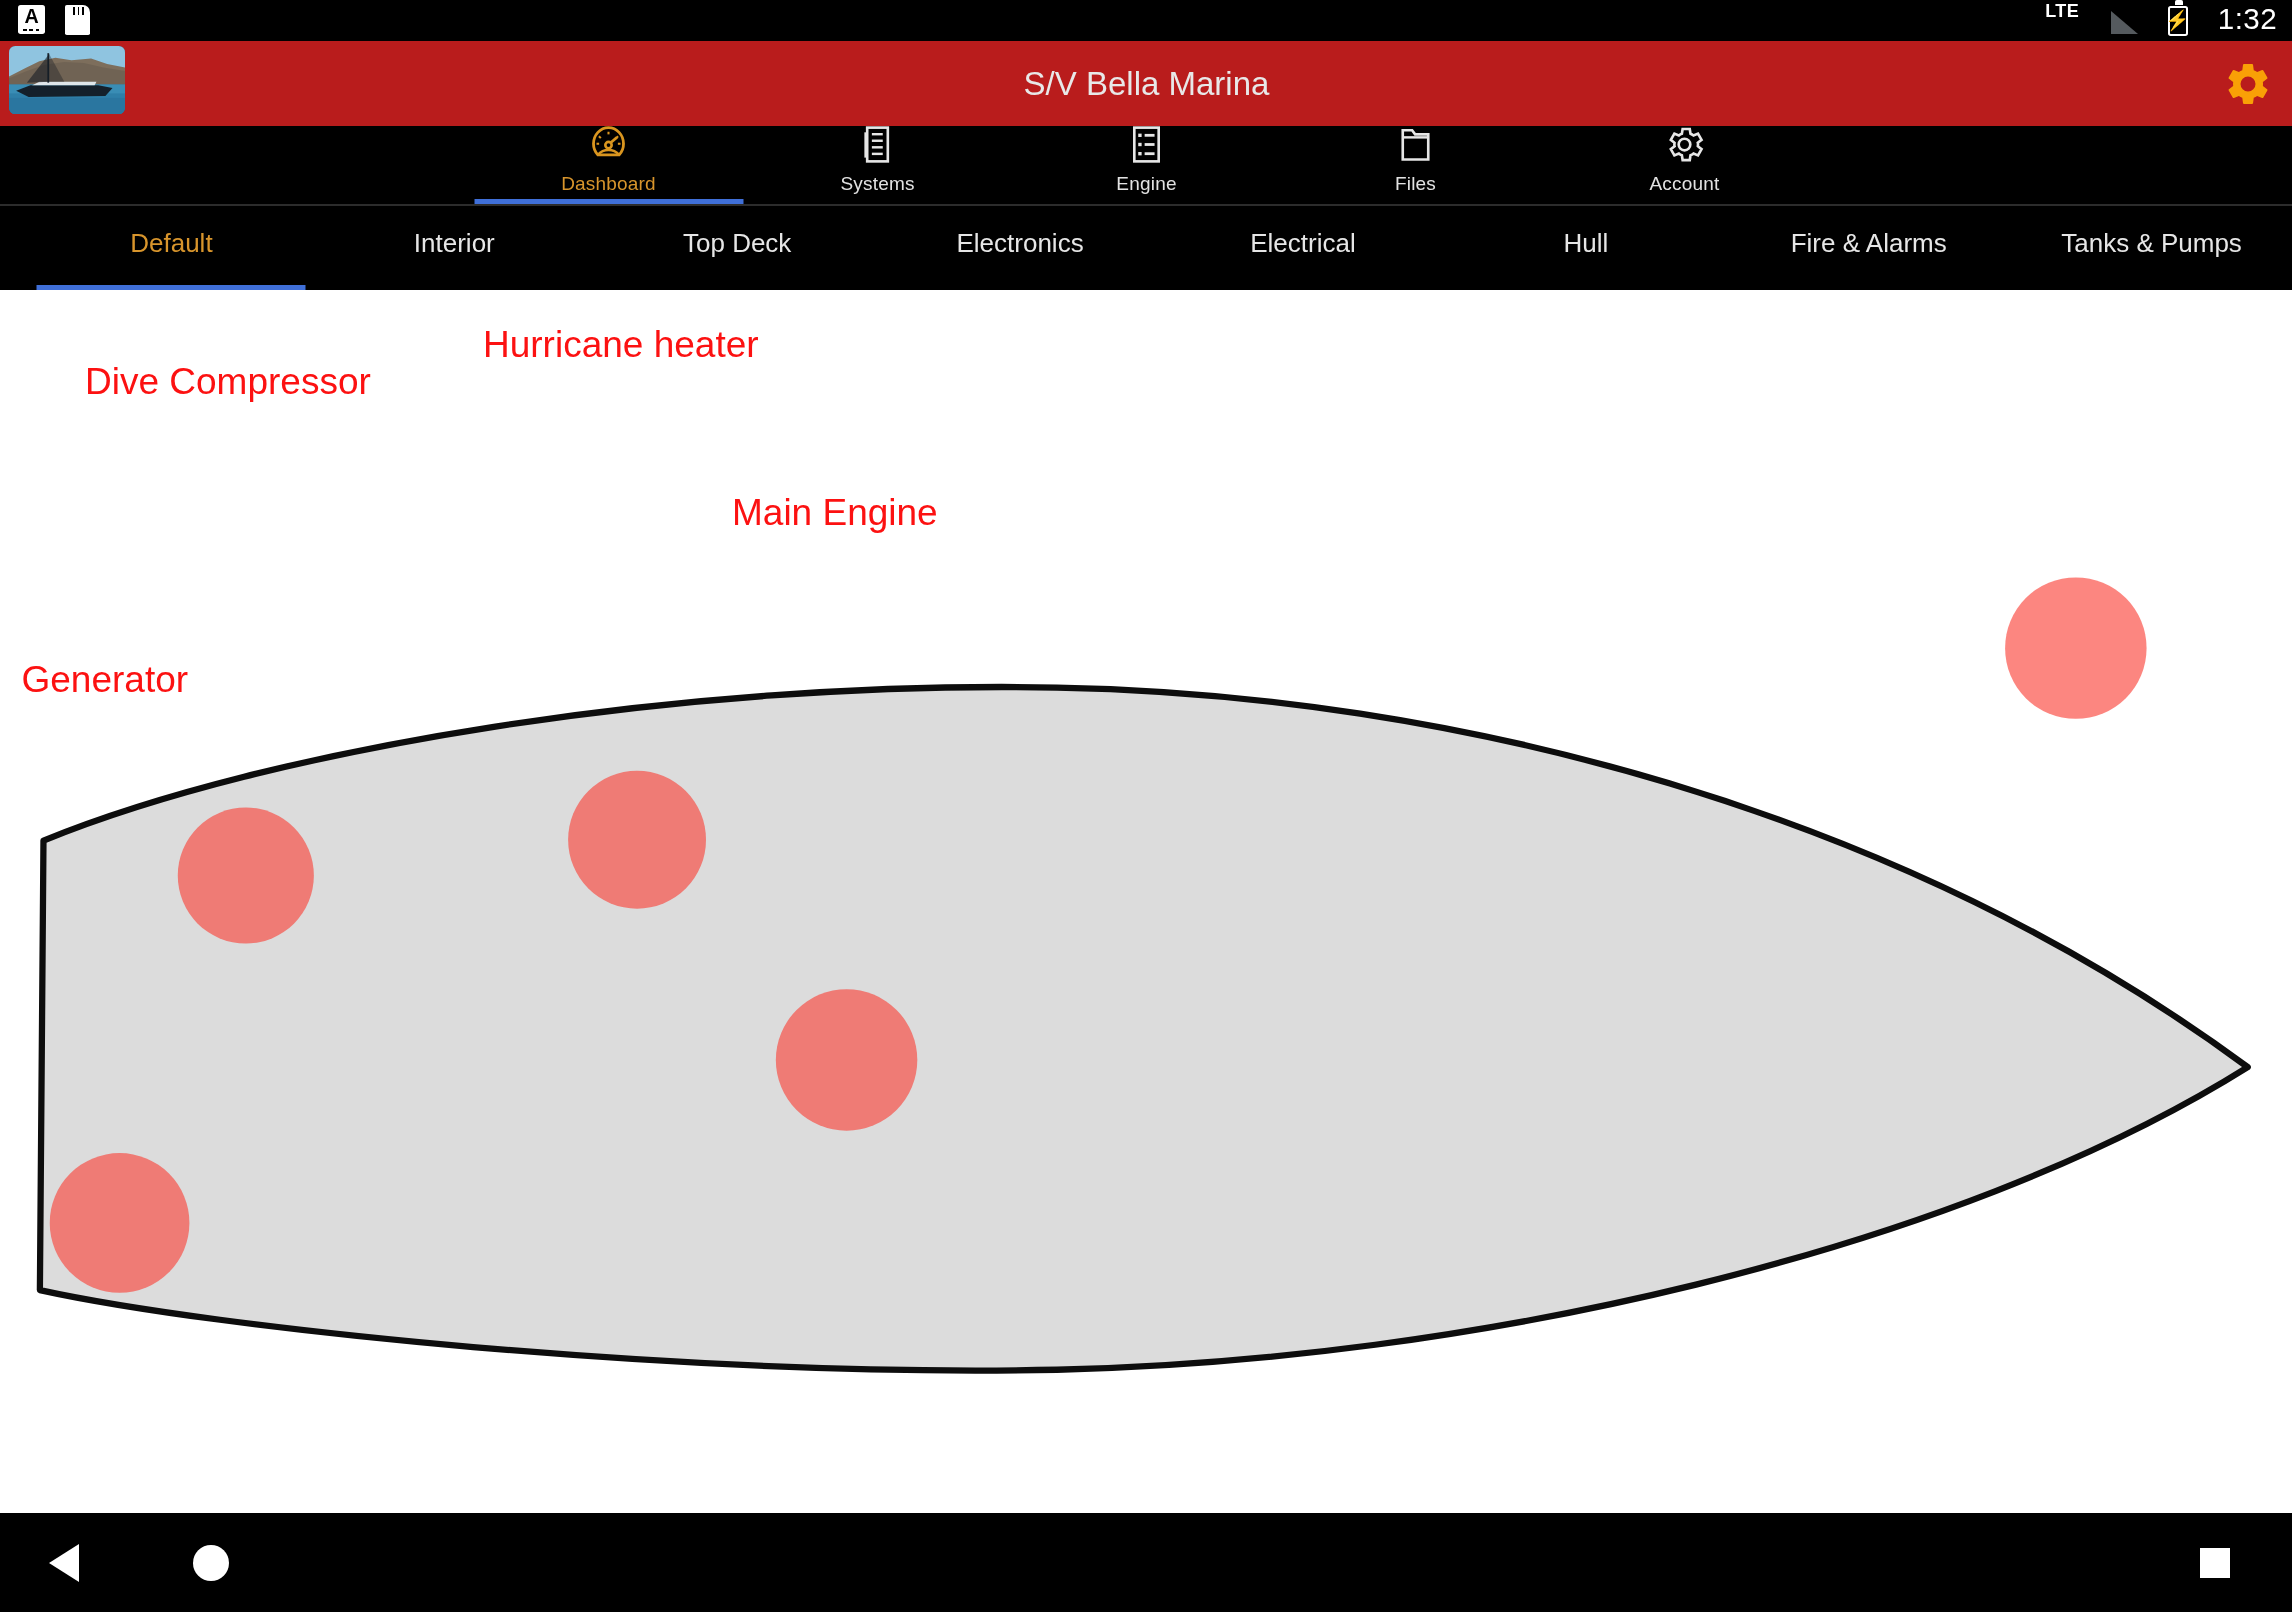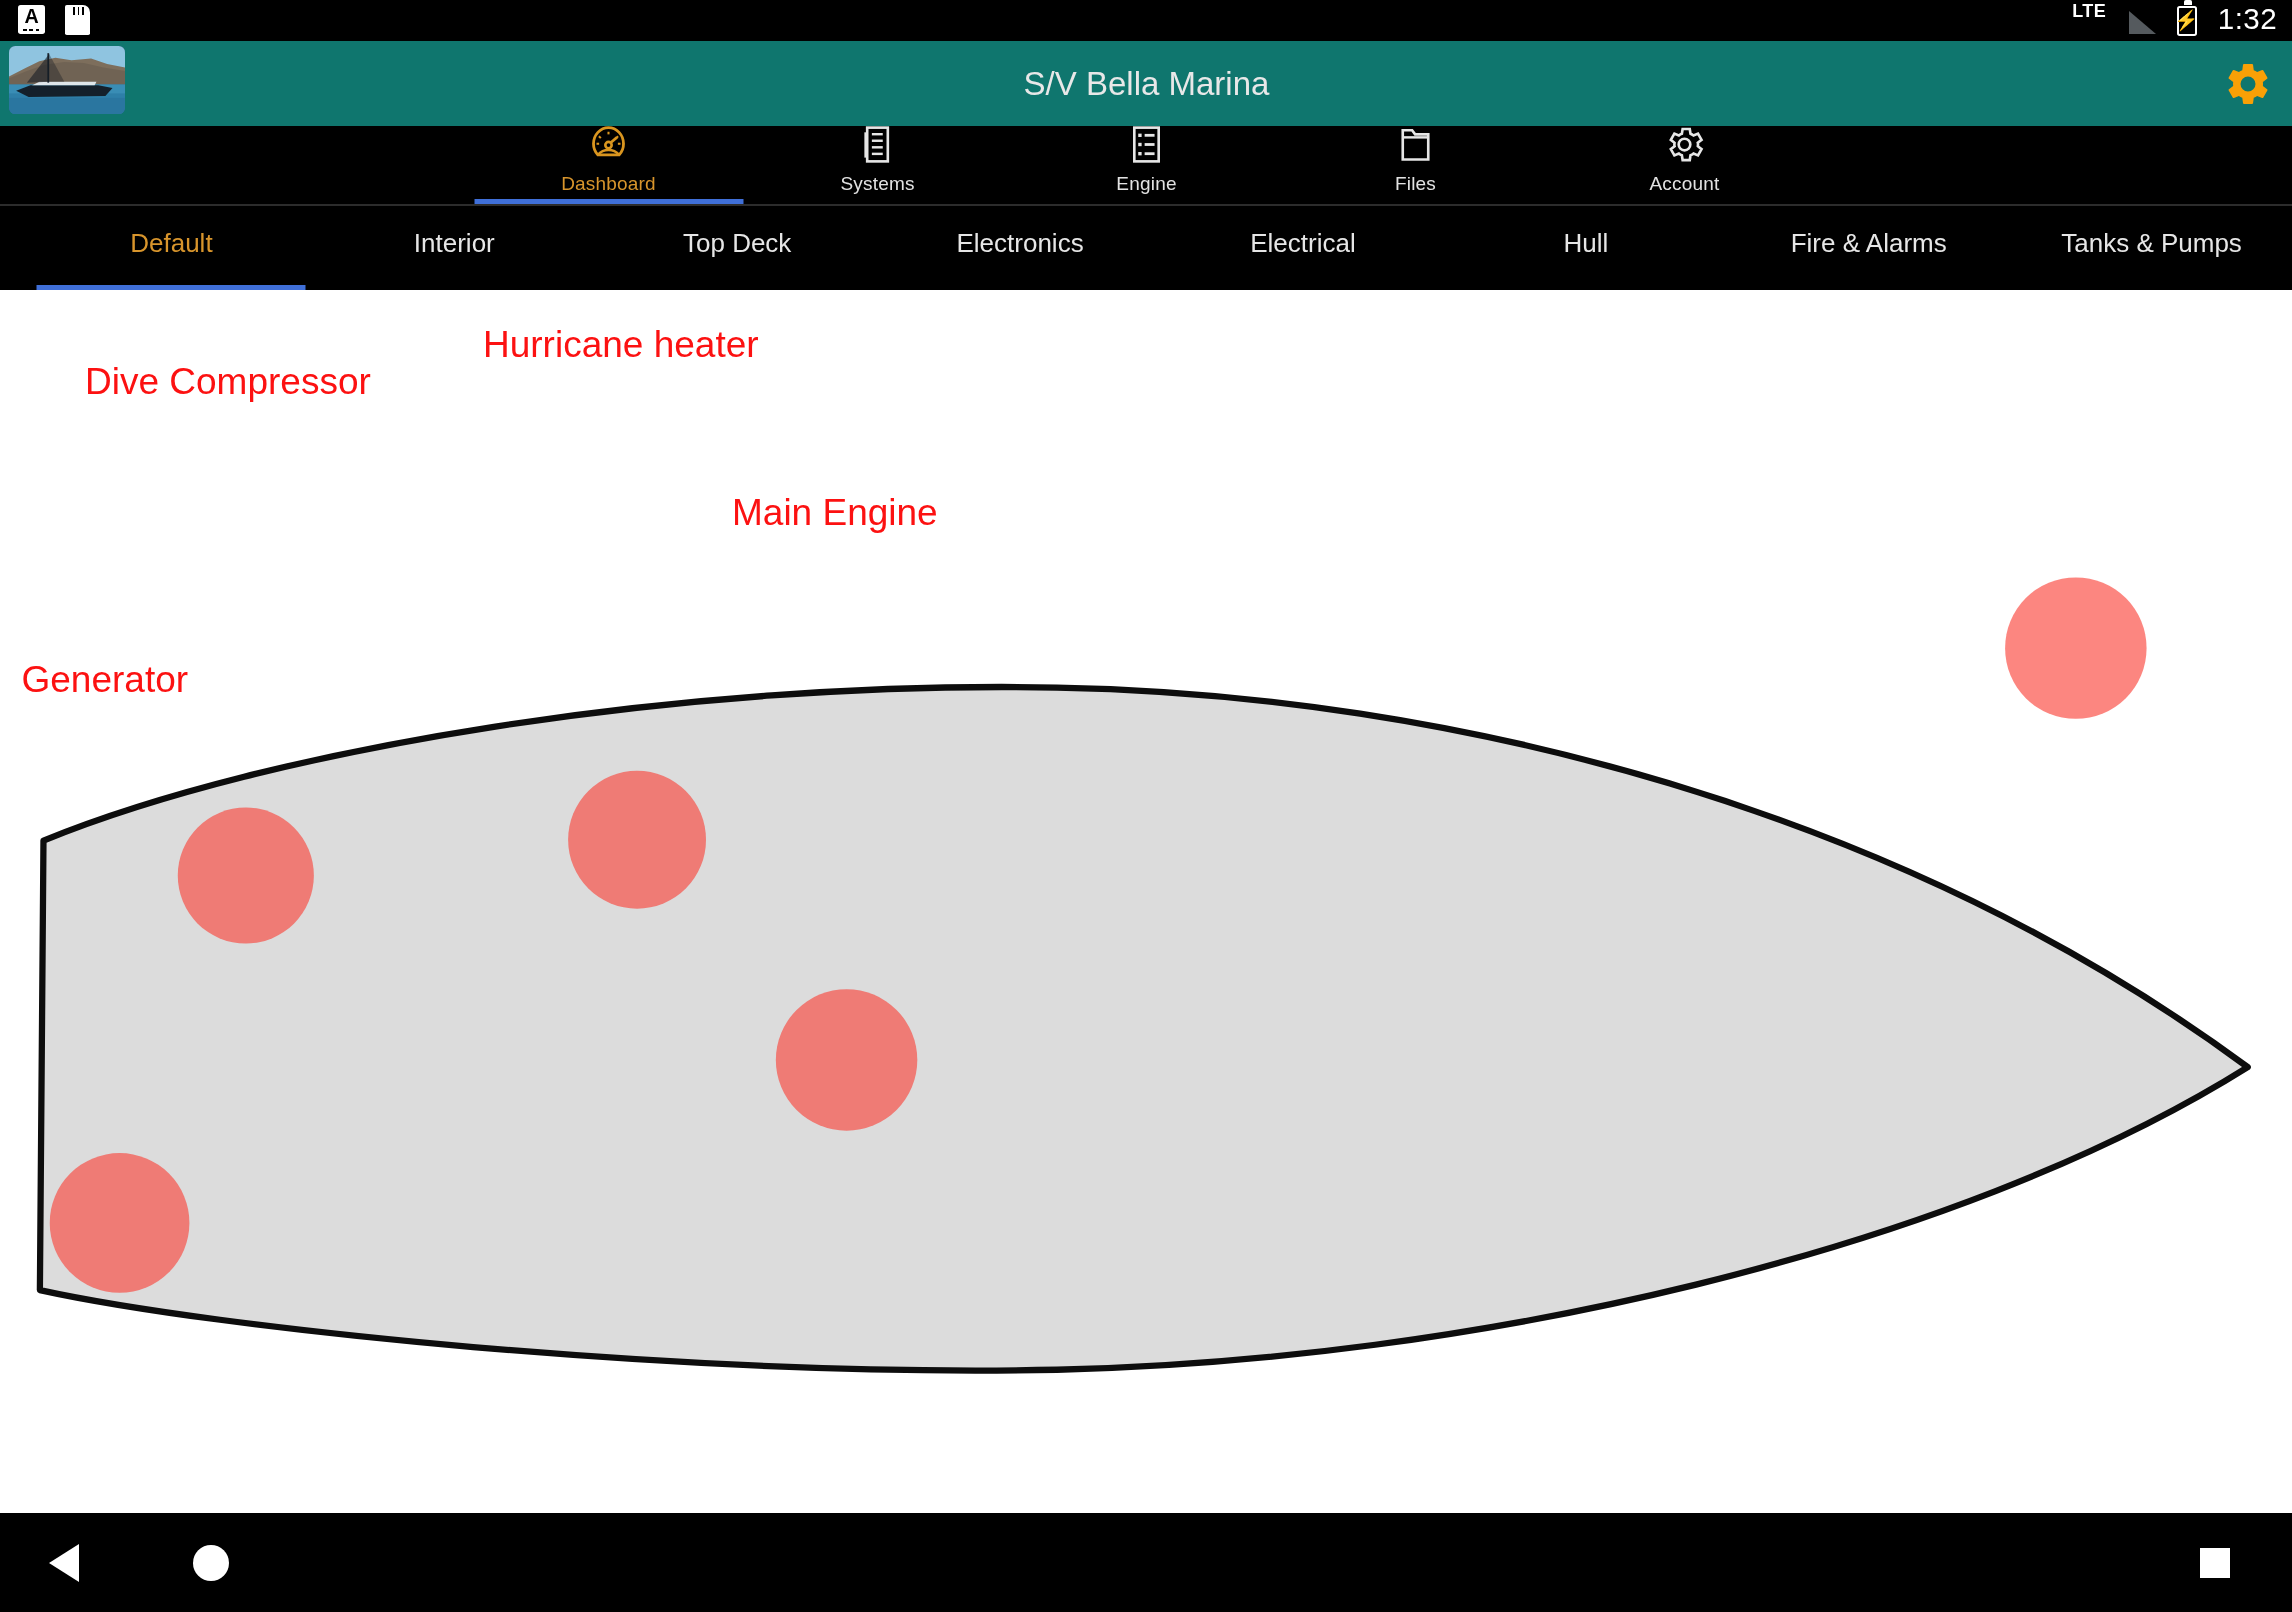--- a/index.html
+++ b/index.html
@@ -37,21 +37,21 @@
   }
   .sb-sdcard {
     width: 25px; height: 30px; background: #ffffff; position: relative;
     border-radius: 1.8px 7.2px 1.8px 1.8px;
   }
   .sb-sdcard::before {
     content: ""; position: absolute; top: 2.7px; right: 2.7px;
     width: 14.3px; height: 8px;
     background: repeating-linear-gradient(to right,#000 0 1.8px,#fff 1.8px 4.5px);
   }
-  .sb-right { position: absolute; right: 16px; top: 1.8px; display: flex; align-items: center; gap: 21px; }
+  .sb-right { position: absolute; right: 16px; top: 1.8px; display: flex; align-items: center; gap: 30px; }
   .sb-lte { color: #ffffff; font-size: 18px; font-weight: bold; letter-spacing: 0.4px; position: relative; top: -7.2px; }
   .sb-signal {
     width: 29px; height: 25px; position: relative; top: 2.7px;
   }
   .sb-signal .tri {
     position: absolute; right: 0; bottom: 0;
     width: 0; height: 0;
     border-left: 27px solid #555a5e;
     border-top: 23px solid transparent;
   }
@@ -66,21 +66,21 @@
   .sb-batt .bolt {
     position: absolute; left: 50%; top: 50%; transform: translate(-50%,-50%);
     color: #fff; font-size: 19.7px; line-height: 1;
   }
   .sb-clock { color: #ffffff; font-size: 29.6px; font-weight: 400; letter-spacing: 0.4px; }
 
   
   .appbar {
     position: absolute; top: 41px; left: 0;
     width: 2293px; height: 85px;
-    background: #0f766e;
+    background: #b91c1c;
   }
   .thumb {
     position: absolute; left: 9px; top: 5.4px;
     width: 116px; height: 68px;
     border-radius: 6.3px;
     overflow: hidden;
     background: #2a4c6e;
   }
   .thumb svg { display: block; width: 116px; height: 68px; }
   .app-title {

